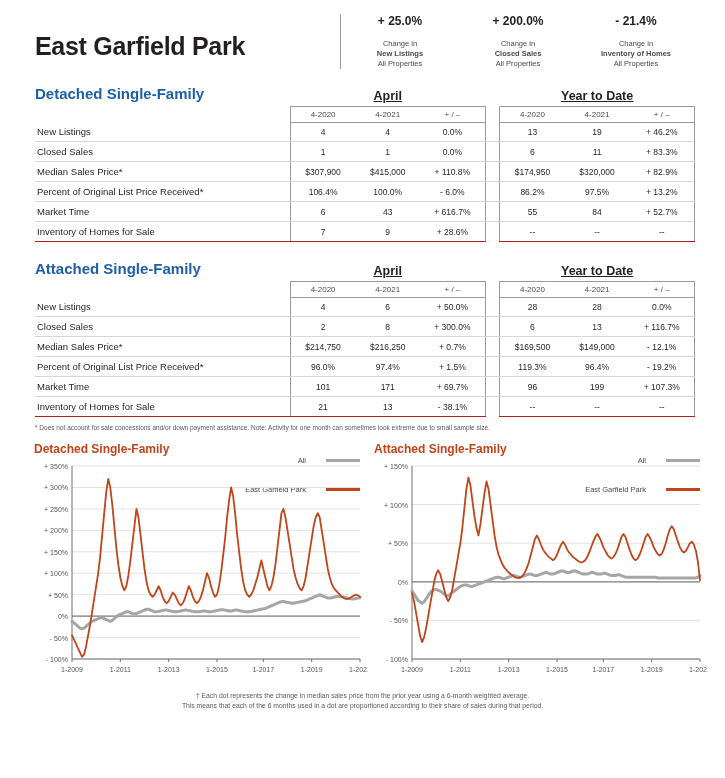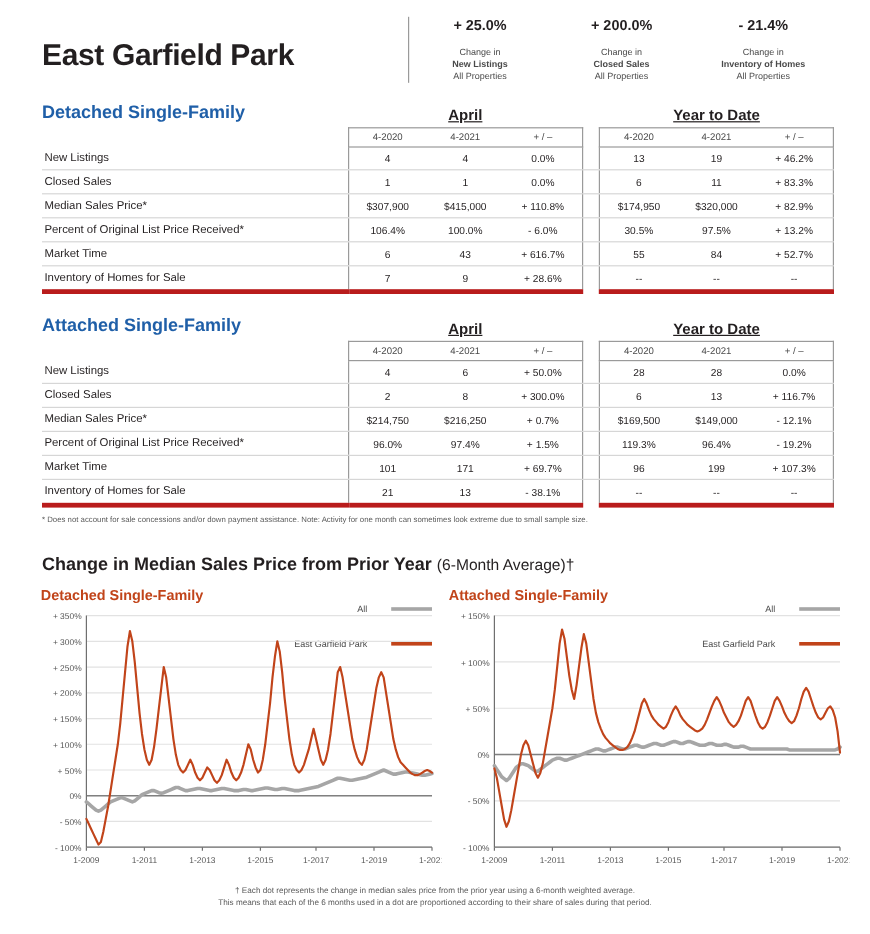--- a/index.html
+++ b/index.html
@@ -49,21 +49,21 @@
     border-top: 1px solid #9a9a9a;
     border-bottom: 1px solid #9a9a9a;
   }
   .colhdr.first { border-left: 1px solid #9a9a9a; }
   .colhdr.last  { border-right: 1px solid #9a9a9a; }
   .rowlabel { font-size: 9.5px; color:#231f20; text-align:left; padding: 4px 0 4px 2px !important; }
   .cell { font-size: 8.5px; color:#231f20; text-align:center; padding: 4px 0 !important; }
   .cell.first { border-left: 1px solid #9a9a9a; }
   .cell.last  { border-right: 1px solid #9a9a9a; }
   tr.rowline td { border-bottom: 1px solid #d6d6d6; }
-  tr.lastrow td { border-bottom: 4px solid #b91c1c; }
+  tr.lastrow td { border-bottom: 1px solid #b91c1c; }
   .spacer-col { width: 16px; }
 
   .footnote {
     font-size: 6.5px; color:#5a5a5a; padding: 6px 30px 0 35px; line-height: 9px;
   }
 
   
   .chart-head { padding: 0 30px 0 35px; margin-top: 24px; }
   .chart-head h2 { margin:0; font-size: 15px; font-weight: bold; color:#231f20; }
   .chart-head h2 .sub { font-weight: normal; font-size: 13px; }
@@ -166,21 +166,21 @@
         <td class="cell first">$174,950</td>
         <td class="cell">$320,000</td>
         <td class="cell last">+ 82.9%</td>
       </tr>
       <tr class="rowline">
         <td class="rowlabel">Percent of Original List Price Received*</td>
         <td class="cell first">106.4%</td>
         <td class="cell">100.0%</td>
         <td class="cell last">- 6.0%</td>
         <td></td>
-        <td class="cell first">30.5%</td>
+        <td class="cell first">86.2%</td>
         <td class="cell">97.5%</td>
         <td class="cell last">+ 13.2%</td>
       </tr>
       <tr class="rowline">
         <td class="rowlabel">Market Time</td>
         <td class="cell first">6</td>
         <td class="cell">43</td>
         <td class="cell last">+ 616.7%</td>
         <td></td>
         <td class="cell first">55</td>
@@ -289,23 +289,20 @@
         <td class="cell first">--</td>
         <td class="cell">--</td>
         <td class="cell last">--</td>
       </tr>
     </tbody>
       </table>
   </div>
 
   <div class="footnote">* Does not account for sale concessions and/or down payment assistance. Note: Activity for one month can sometimes look extreme due to small sample size.</div>
 
-  <div class="chart-head">
-    <h2><span>Change in Median Sales Price from Prior Year</span> <span class="sub">(6-Month Average)†</span></h2>
-  </div>
 
   <div class="charts">
     <div class="chart-block">
       <div class="chart-title">Detached Single-Family</div>
       <div class="legend">
         <div>
             <span>All</span>
             <span class="swatch sw-all"></span>
           </div>
         <div>

